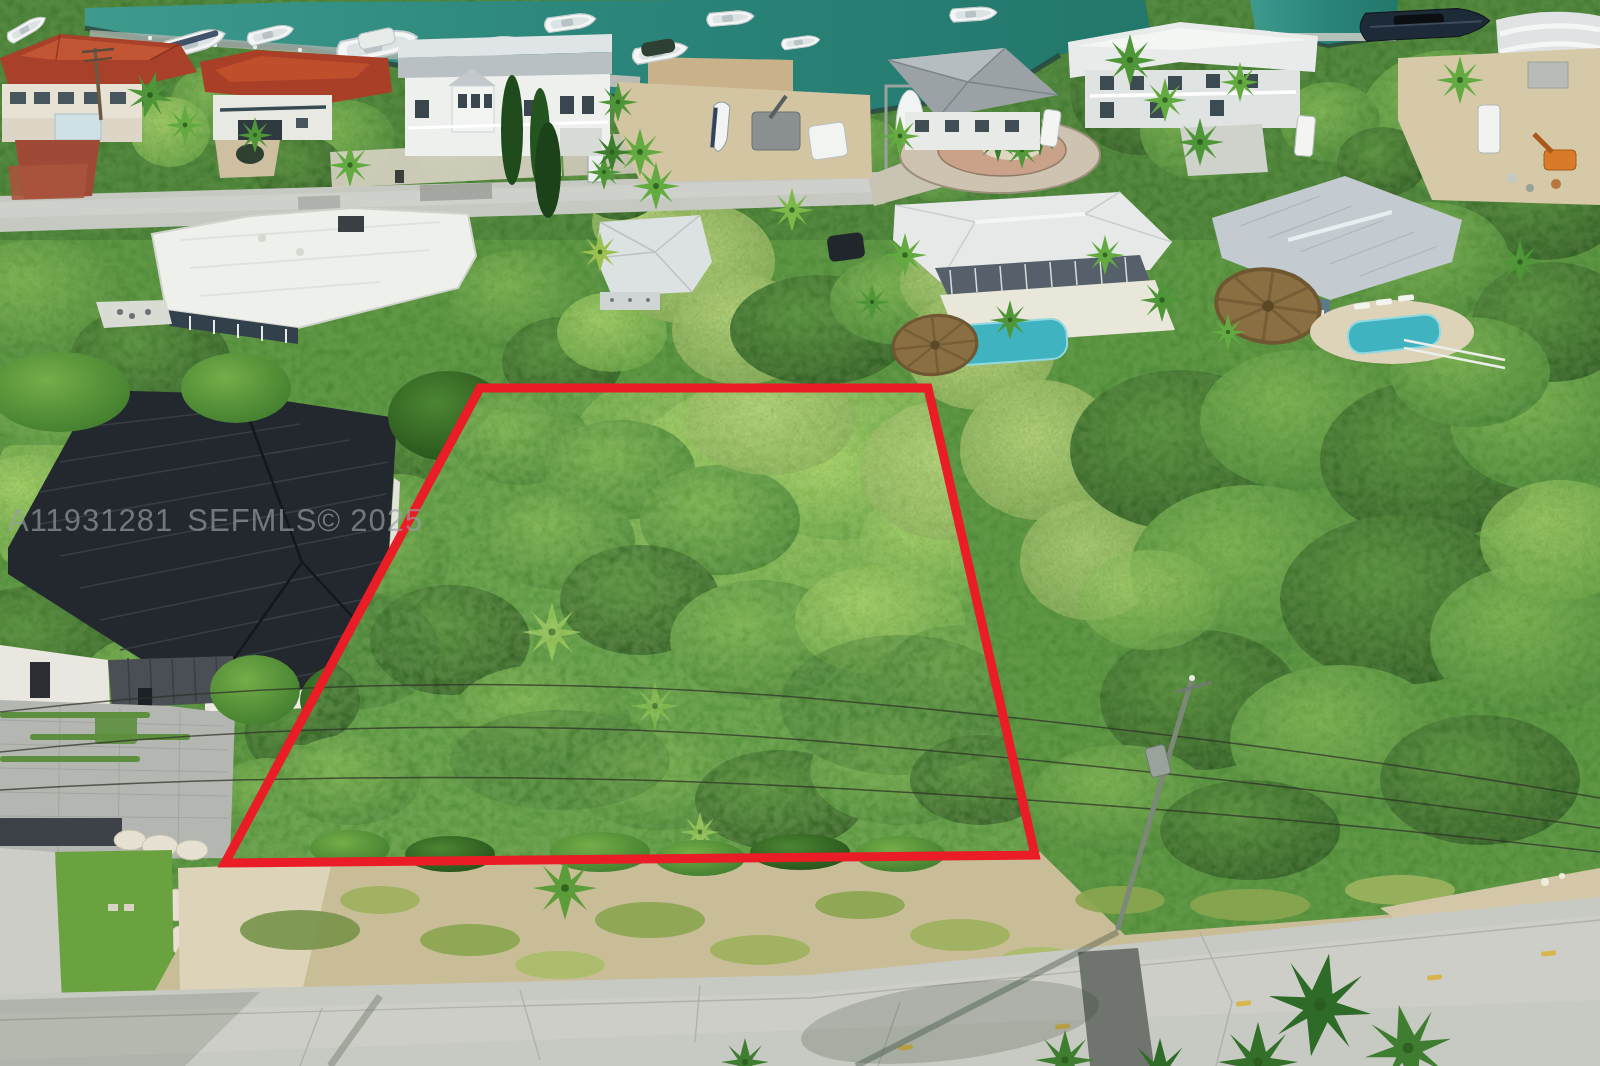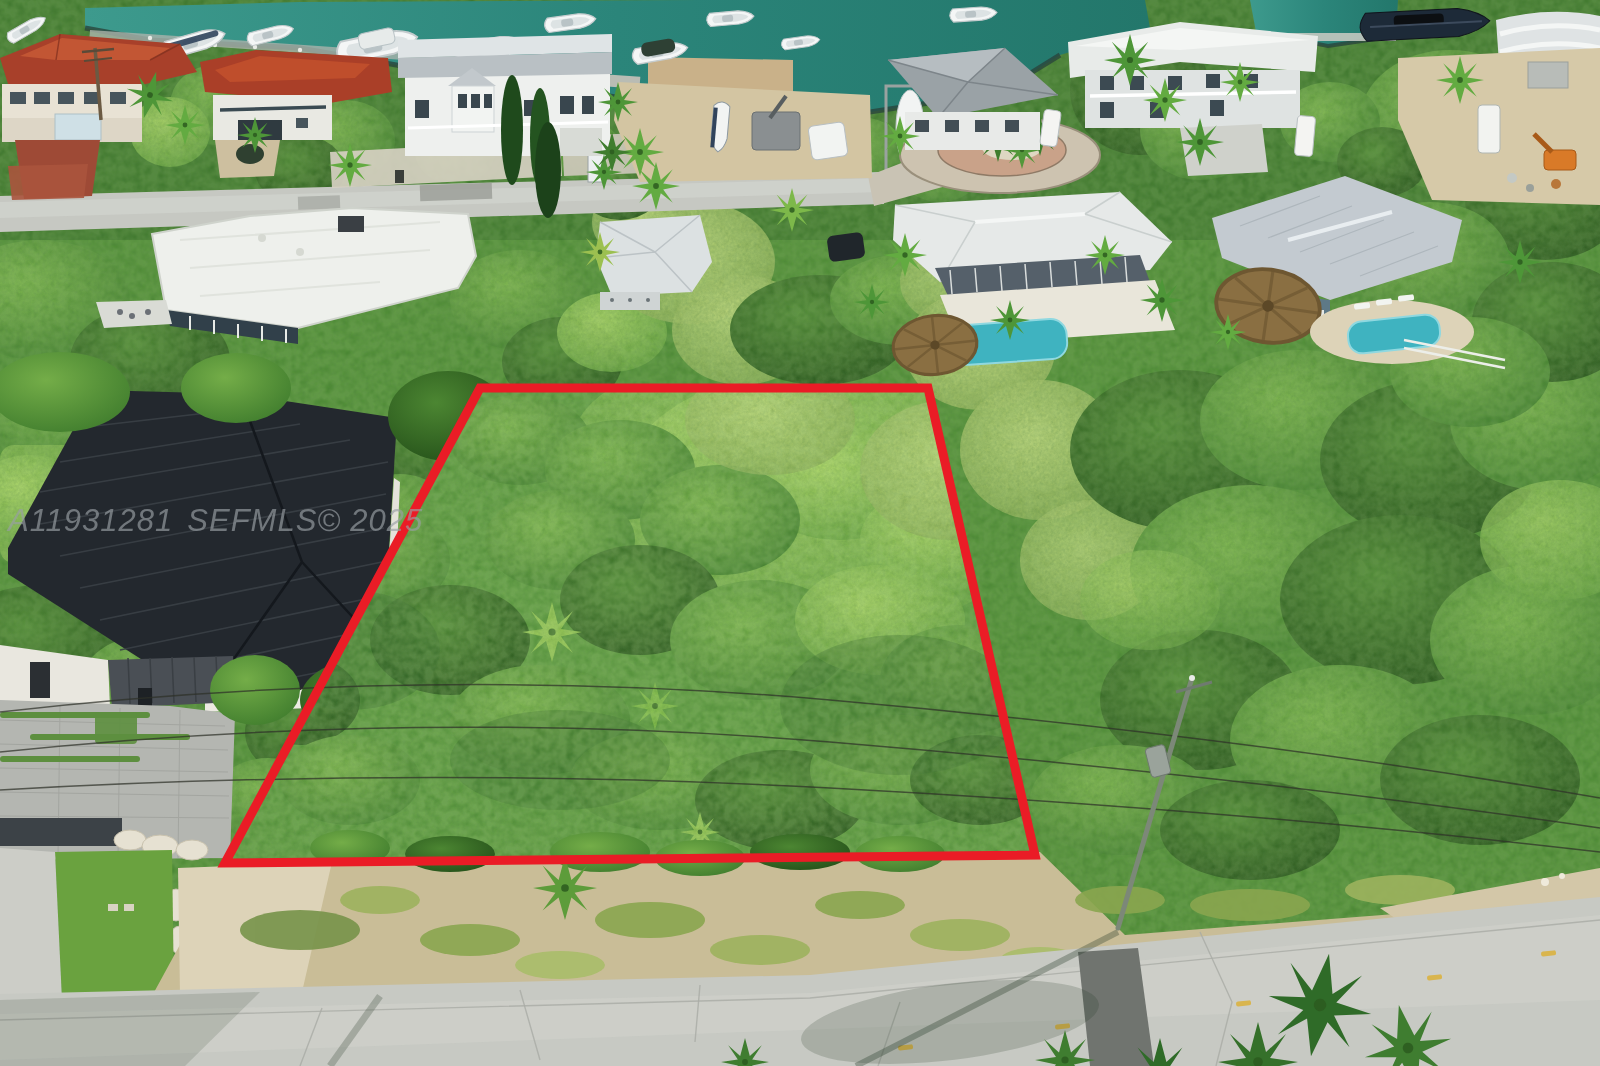--- a/index.html
+++ b/index.html
@@ -1,19 +1,18 @@
 <!DOCTYPE html>
 <html style="--boundary-red: #ea1c26; --water-teal: #2f8f82; --canopy-green: #4c8a33; --lot-green: #569539; --road-gray: #c7c9c3; --sand-tan: #d6c9a6; --dark-roof: #23282e; --terracotta-roof: #b0462c; --pool-teal: #3fb3c0; --thatch-brown: #8a6f42; --watermark-gray: #9aa0a5;"><head>
 <meta charset="utf-8">
 <style>
   html,body{margin:0;padding:0;background:#222;}
   .stage{
     position:relative;width:1600px;height:1066px;overflow:hidden;
     font-family:"Liberation Sans", sans-serif;
-    font-style:italic;
   }
   .stage svg{position:absolute;inset:0;display:block;}
   .watermark{
     font-family:"Liberation Sans", sans-serif;
     font-size:31px;
     letter-spacing:1px;
     fill:var(--watermark-gray,#9aa0a5);
     opacity:0.66;
   }
   .boundary{

